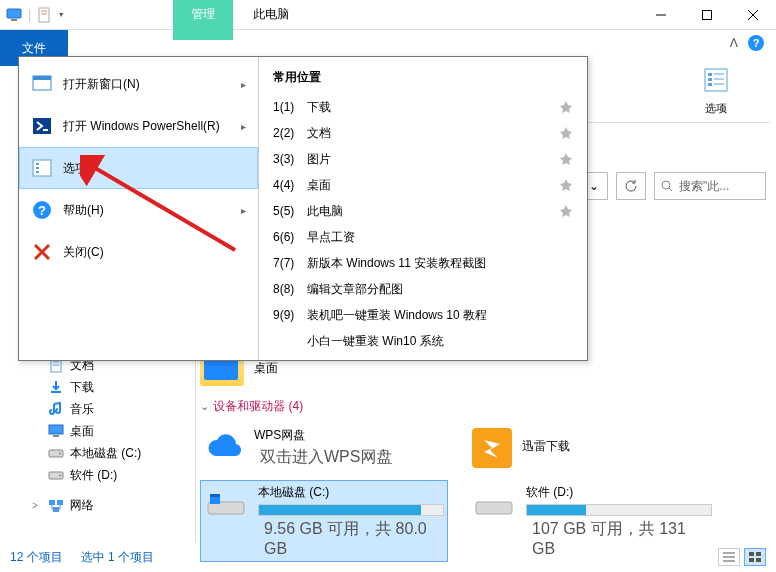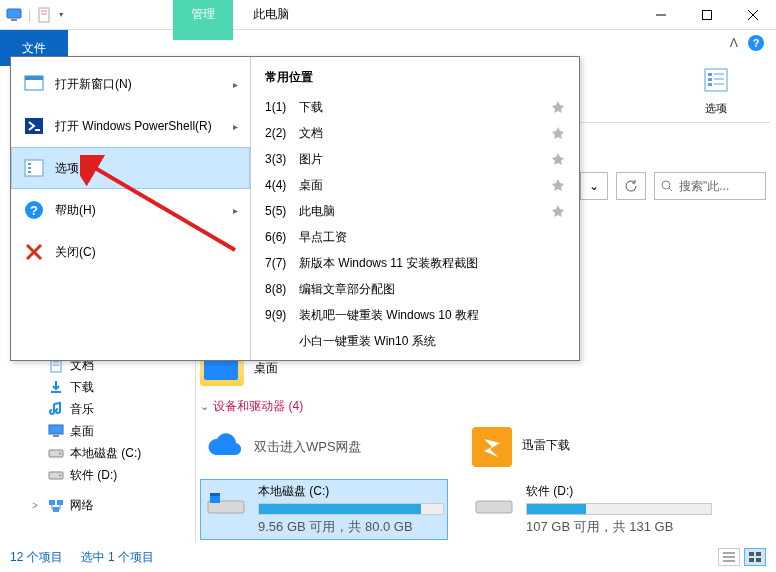--- a/index.html
+++ b/index.html
@@ -17,21 +17,21 @@
   .winbtn svg { width: 10px; height: 10px; }
 
   
   .ribbon-row { height: 26px; display: flex; align-items: stretch; position: relative; }
   .file-tab { background: #0b66c3; color: #fff; padding: 18px 22px; font-size: 12px; display: flex; align-items: center; }
   .ribbon-right { flex: 1; display: flex; justify-content: flex-end; align-items: center; gap: 10px; padding-right: 12px; }
   .ribbon-chevron { font-size: 12px; color: #555; }
   .help-icon { width: 16px; height: 16px; border-radius: 50%; background: #1e90ff; color: #fff; display: flex; align-items: center; justify-content: center; font-size: 11px; font-weight: bold; }
 
   
-  .file-menu { position: absolute; top: 56px; left: 10px; width: 570px; background: #fff; border: 1px solid #777; box-shadow: 2px 2px 6px rgba(0,0,0,0.2); display: flex; z-index: 50; }
+  .file-menu { position: absolute; top: 56px; left: 18px; width: 570px; background: #fff; border: 1px solid #777; box-shadow: 2px 2px 6px rgba(0,0,0,0.2); display: flex; z-index: 50; }
   .file-menu-left { width: 240px; border-right: 1px solid #ccc; padding: 6px 0; }
   .fmenu-item { display: flex; align-items: center; height: 42px; padding: 0 12px; gap: 10px; }
   .fmenu-item:hover, .fmenu-item.hovered { background: #cce8ff; border: 1px solid #99ccff; padding-left: 11px; }
   .fmenu-icon { width: 22px; height: 22px; display: flex; align-items: center; justify-content: center; }
   .fmenu-label { flex: 1; font-size: 12px; }
   .fmenu-arrow { font-size: 10px; color: #666; }
 
   .file-menu-right { flex: 1; padding: 6px 0; }
   .fmenu-right-header { font-weight: 600; padding: 6px 14px 8px; font-size: 12px; }
   .fmenu-right-item { display: flex; align-items: center; height: 26px; padding: 0 14px; font-size: 12px; }
@@ -67,21 +67,21 @@
   .folder-big { width: 44px; height: 36px; background: linear-gradient(#ffe9a6,#ffd24b); border-radius: 3px; position: relative; }
   .folder-big::after { content: ""; position: absolute; left: 4px; top: 6px; width: 34px; height: 24px; background: #1e88ff; border-radius: 2px; }
   .section-header { color: #be185d; font-size: 12px; margin: 12px 0 8px 0; display: flex; align-items: center; gap: 4px; }
   .section-header::before { content: "⌄"; font-size: 11px; color: #666; }
   .drives-row { display: flex; gap: 20px; flex-wrap: wrap; }
   .drive-tile { width: 248px; display: flex; gap: 10px; padding: 4px; }
   .drive-tile.selected { background: #cce8ff; border: 1px solid #66aaff; padding: 3px; }
   .drive-icon { width: 44px; height: 36px; display: flex; align-items: center; justify-content: center; }
   .drive-info { flex: 1; }
   .drive-name { font-size: 12px; margin-bottom: 3px; }
-  .drive-sub { font-size: 13px; color: #555; }
+  .drive-sub { font-size: 16px; color: #555; margin-left: 6px; }
   .bar { width: 100%; height: 12px; background: #eee; border: 1px solid #ccc; margin: 3px 0; position: relative; }
   .bar-fill { height: 100%; background: #2aa8e6; }
   .wps-tile, .xl-tile { width: 248px; display: flex; gap: 10px; padding: 4px; align-items: center; }
   .wps-icon { width: 40px; height: 28px; }
   .xl-icon { width: 40px; height: 40px; background: #f8a01a; border-radius: 4px; display: flex; align-items: center; justify-content: center; }
 
   
   .statusbar { position: absolute; bottom: 4px; left: 10px; right: 10px; height: 22px; display: flex; align-items: center; font-size: 12px; gap: 18px; color: #0b66c3; }
   .statusbar .right { margin-left: auto; display: flex; gap: 4px; }
   .view-btn { width: 22px; height: 18px; border: 1px solid #ccc; display: flex; align-items: center; justify-content: center; }
@@ -383,20 +383,21 @@
   </div>
   <div class="section-header">
     <span>设备和驱动器 (4)</span>
   </div>
   <div class="drives-row">
     <div class="wps-tile">
       <span class="wps-icon"><svg viewBox="0 0 40 28">
             <path d="M12 22a8 8 0 0 1 1-16 10 10 0 0 1 19 4 6 6 0 0 1-2 12z" fill="#1e88ff"></path>
           </svg></span>
       <div class="drive-info">
+        <div class="drive-name">WPS网盘</div>
         <div class="drive-sub">双击进入WPS网盘</div>
       </div>
     </div>
     <div class="xl-tile">
       <span class="xl-icon">
           <svg viewBox="0 0 24 24" width="24" height="24">
             <path d="M4 4 L20 8 L10 14 L18 22 L4 16 L12 12 Z" fill="#fff"></path>
           </svg>
         </span>
       <div class="drive-info">

